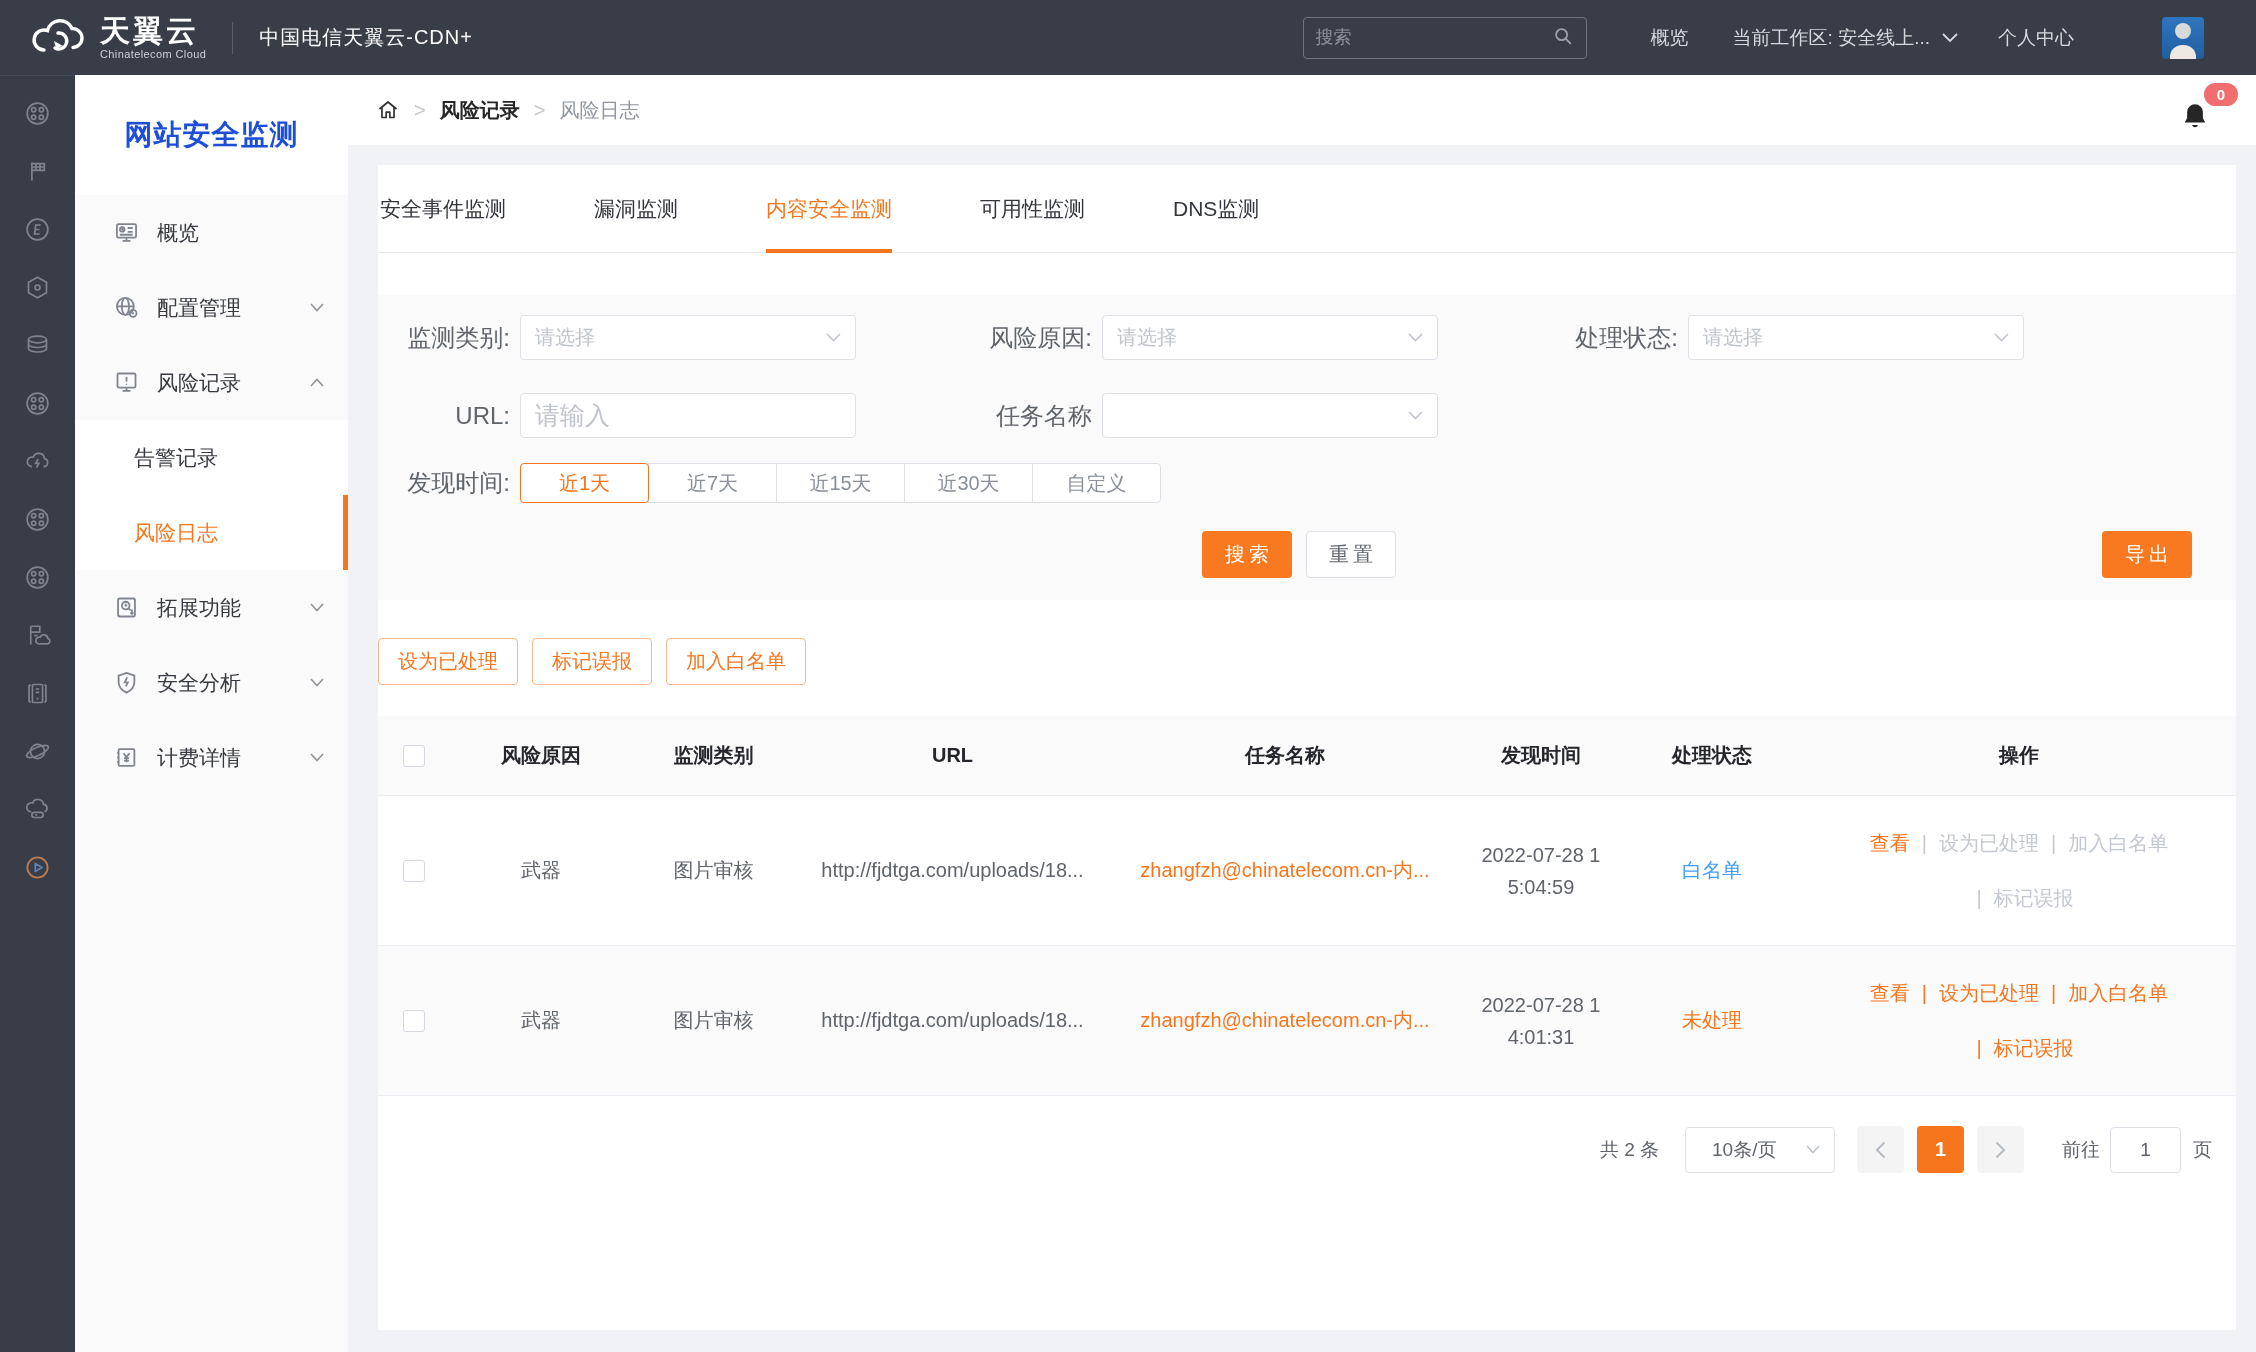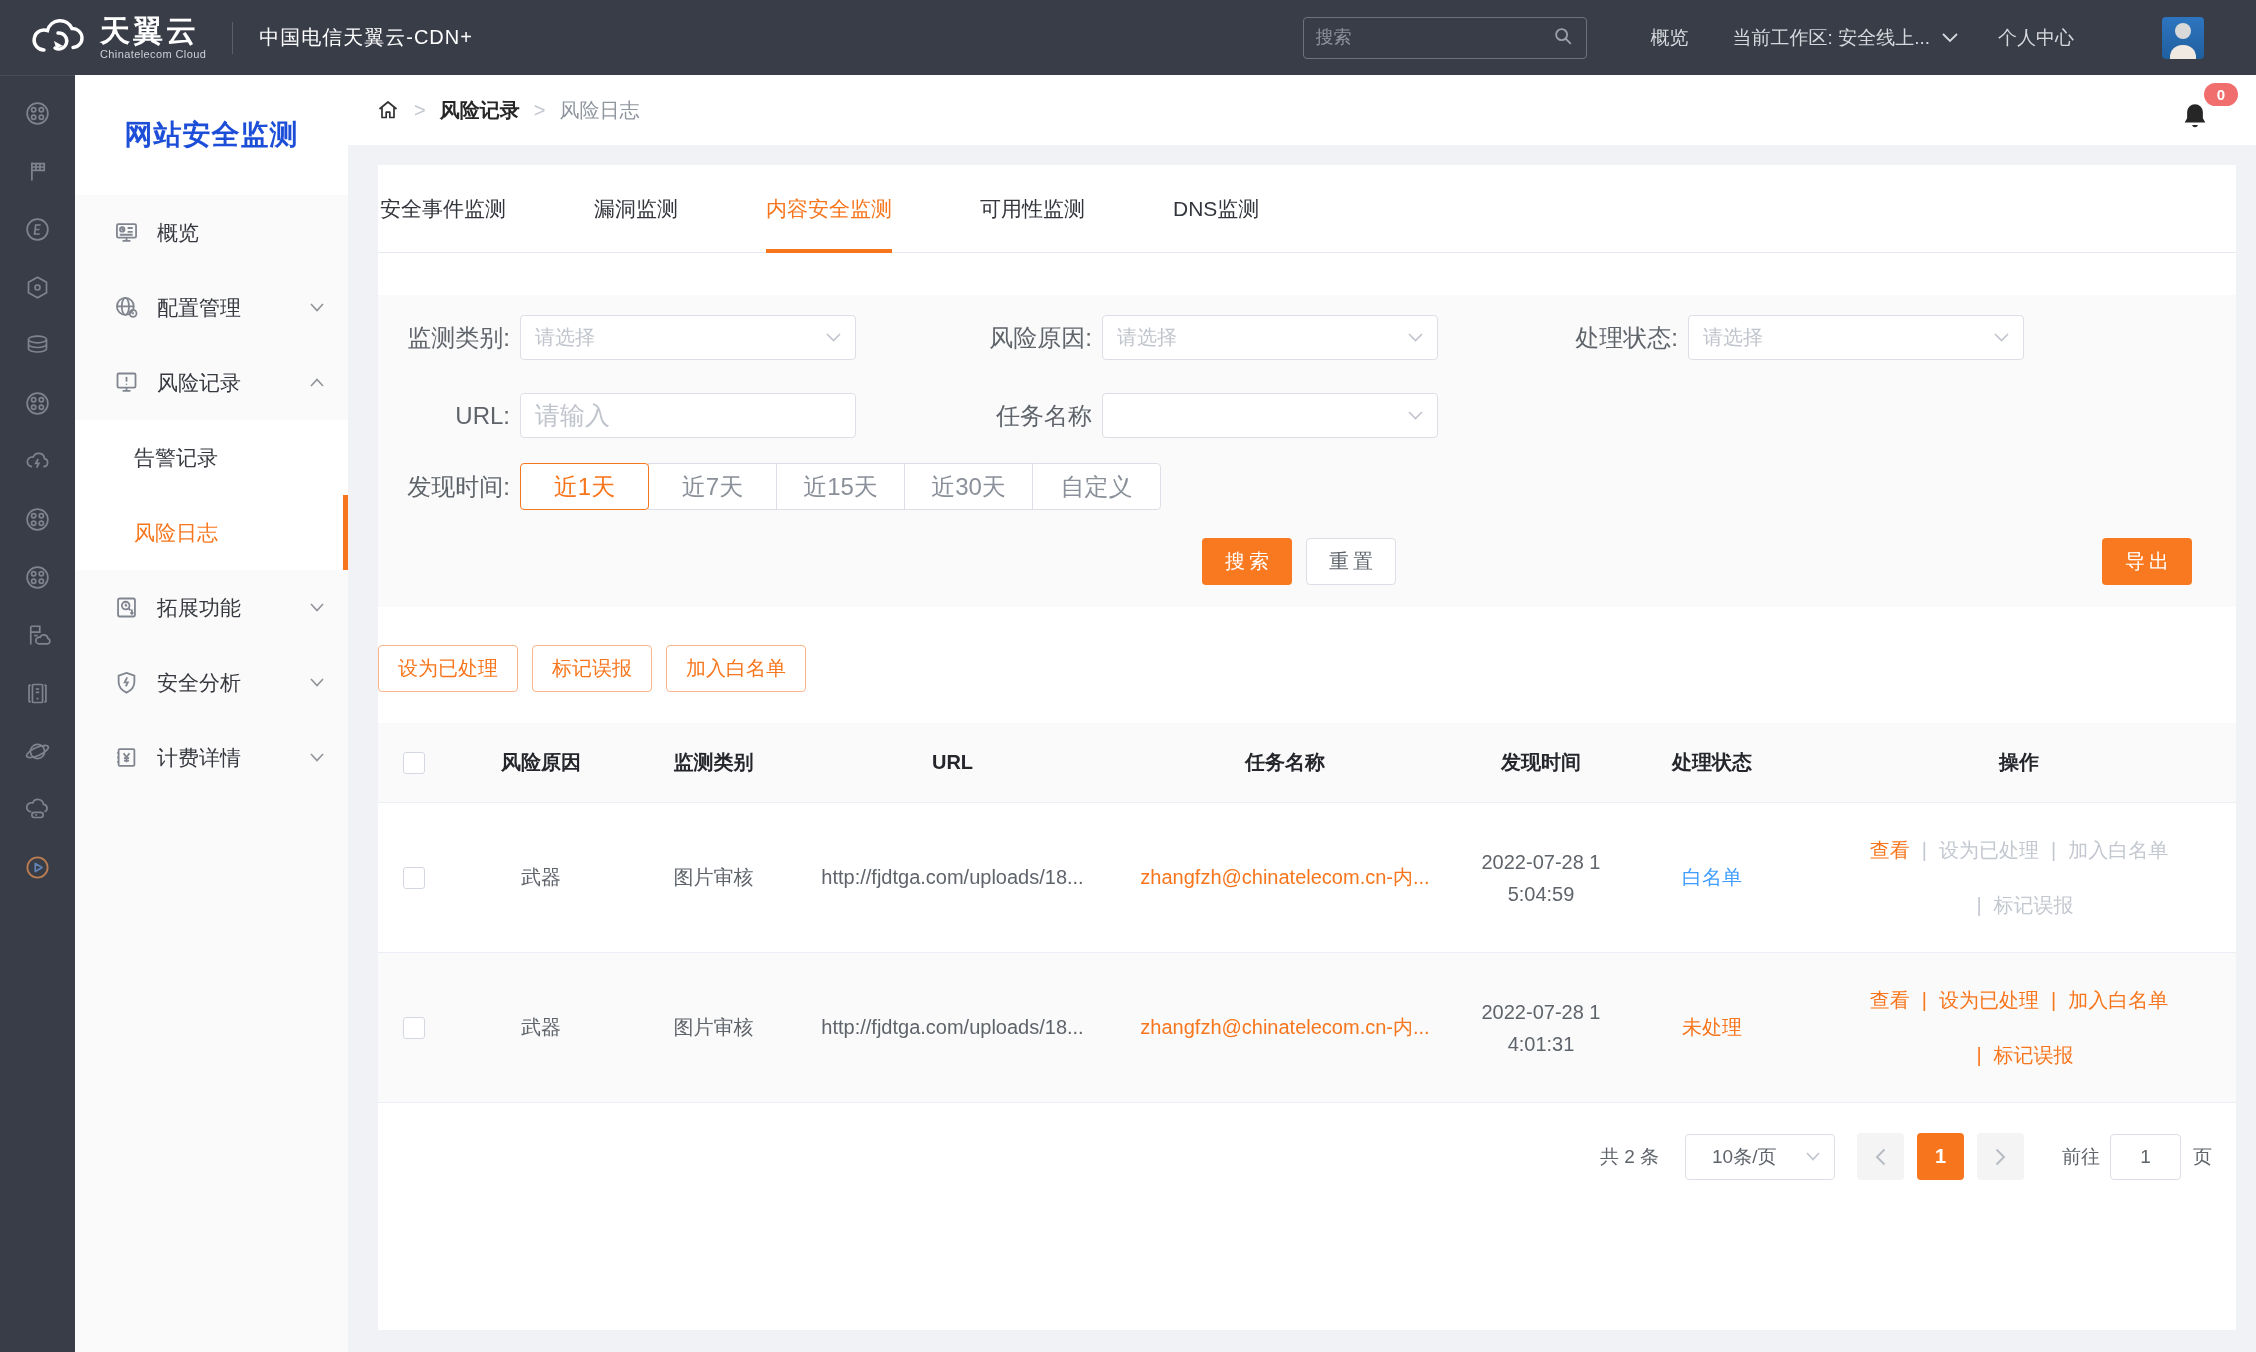--- a/index.html
+++ b/index.html
@@ -60,21 +60,21 @@
   .r2 { margin-top:33px; } .r3 { margin-top:25px; }
   .r4 { margin-top:28px; position:relative; height:47px; align-items:flex-start; }
   .fl { font-size:24px; color:#5f646b; text-align:right; padding-right:10px; }
   .fl1 { width:142px; } .fl2 { width:246px; } .fl3 { width:250px; }
   .ctrl { width:336px; height:45px; background:#fff; border:1px solid #dcdfe6; border-radius:4px; display:flex; align-items:center; padding:0 14px; }
   .ph { color:#c0c4cc; font-size:20px; }
   .ctrl .chev { margin-left:auto; display:flex; }
   .ctrl input { flex:1; border:none; outline:none; font-size:25px; background:transparent; color:#5f646b; font-family:inherit; }
   .ctrl input::placeholder { color:#c0c4cc; }
   .tg { display:flex; }
-  .tg-btn { width:129px; height:47px; border:1px solid #dcdfe6; margin-left:-1px; display:flex; align-items:center; justify-content:center; font-size:24px; color:#8a9099; background:#fff; cursor:pointer; }
+  .tg-btn { width:129px; height:40px; border:1px solid #dcdfe6; margin-left:-1px; display:flex; align-items:center; justify-content:center; font-size:20px; color:#8a9099; background:#fff; cursor:pointer; }
   .tg-btn:first-child { border-radius:4px 0 0 4px; margin-left:0; }
   .tg-btn:last-child { border-radius:0 4px 4px 0; }
   .tg-btn.active { color:#F7761D; border-color:#F7761D; border-radius:4px; position:relative; z-index:2; }
   .btn { height:47px; border-radius:4px; font-size:20px; display:flex; align-items:center; justify-content:center; cursor:pointer; font-family:inherit; }
   .btn-primary { background:#F8791F; color:#fff; border:none; width:90px; letter-spacing:4px; text-indent:4px; }
   .btn-plain { background:#fff; border:1px solid #dcdfe6; color:#5f646b; width:90px; letter-spacing:4px; text-indent:4px; }
   .btn-search { position:absolute; left:824px; top:0; }
   .btn-reset { position:absolute; left:928px; top:0; }
   .btn-export { position:absolute; right:44px; top:0; }
 

